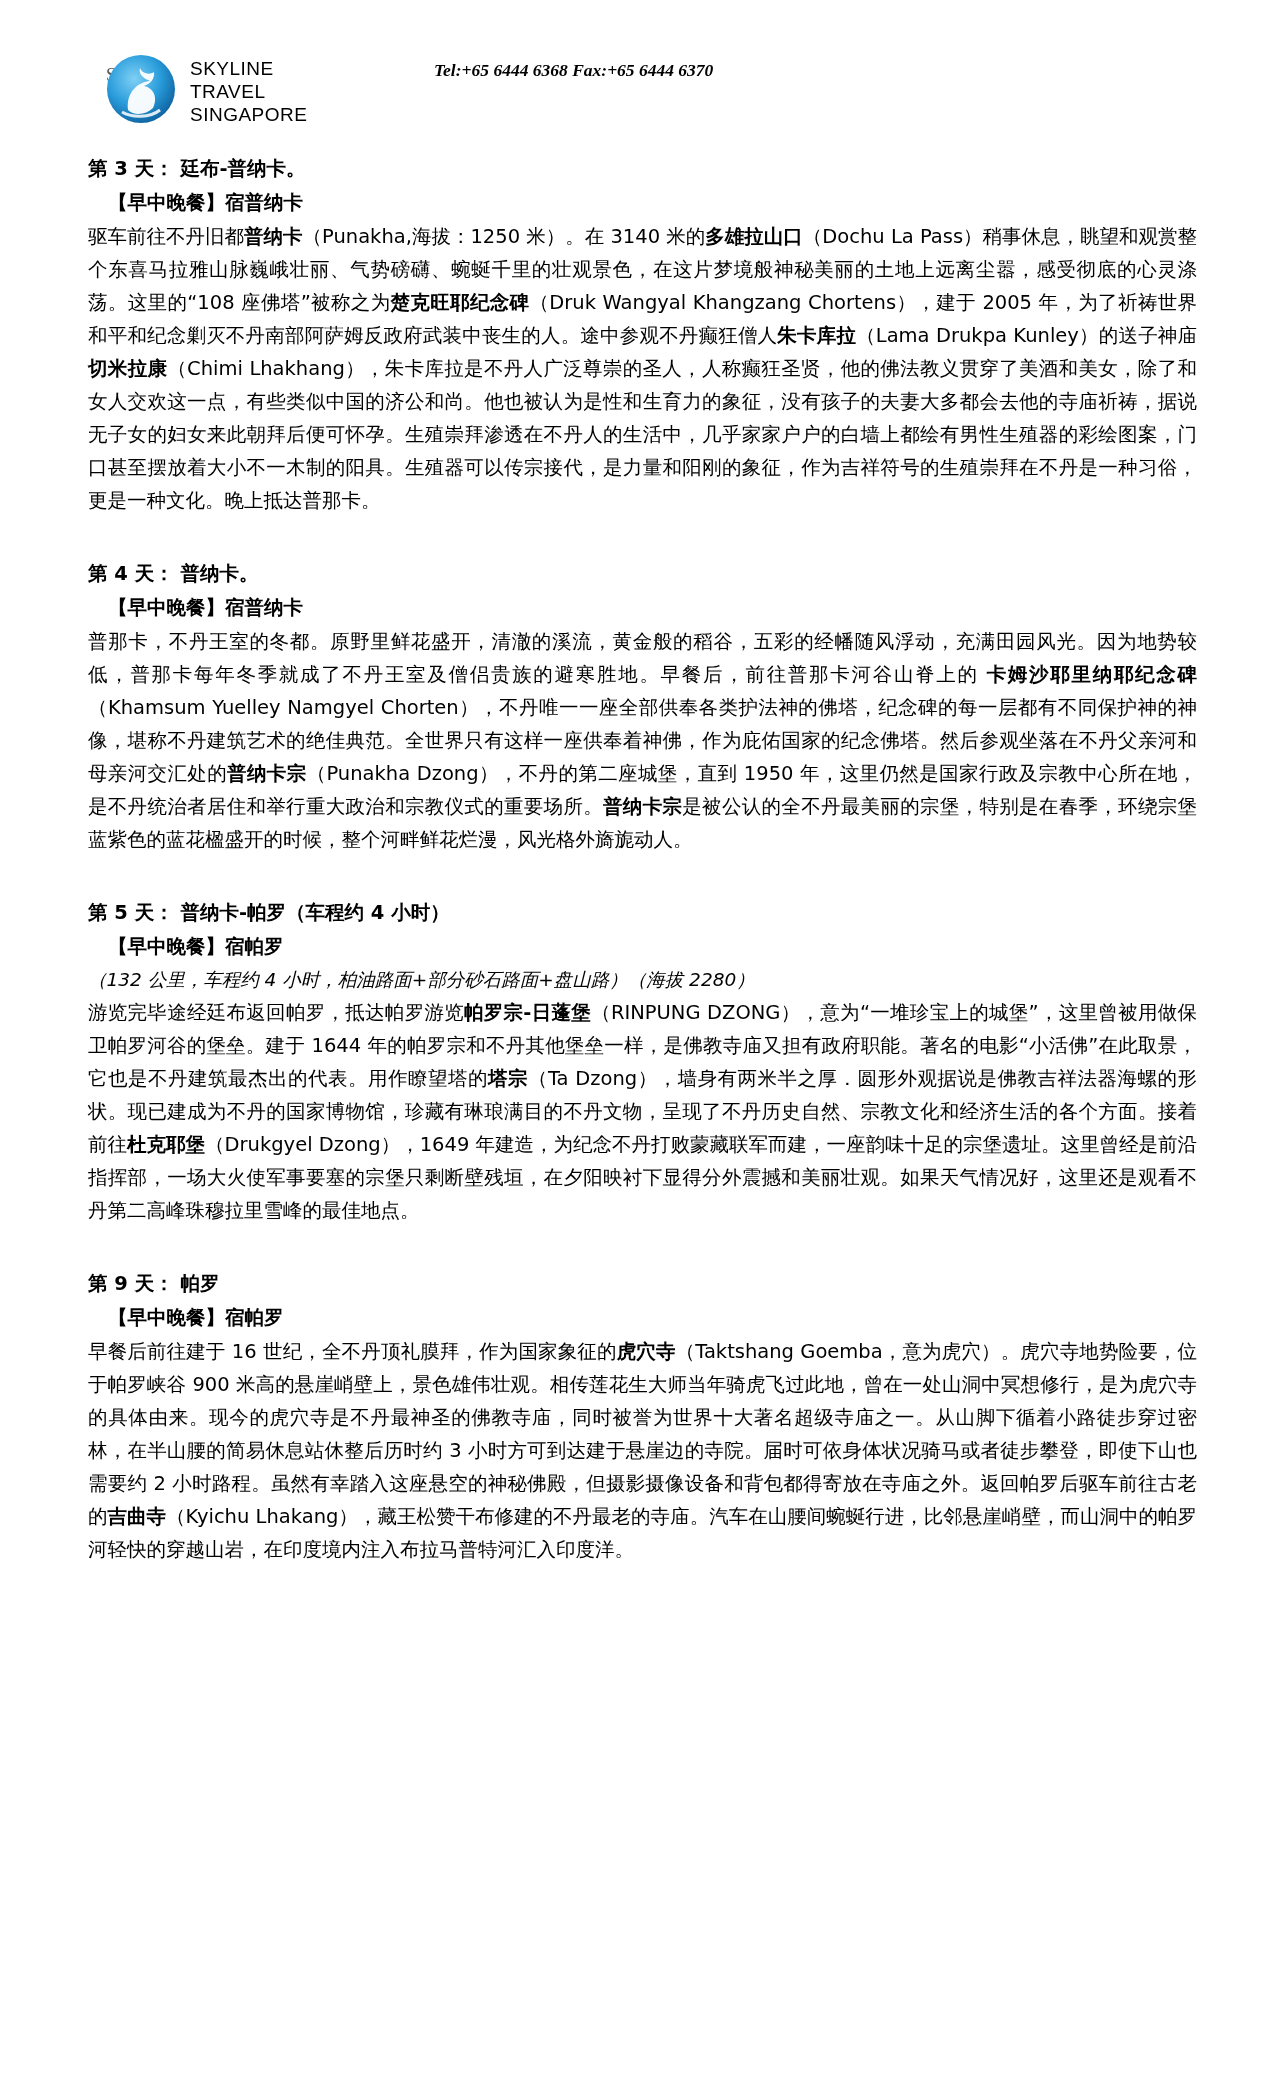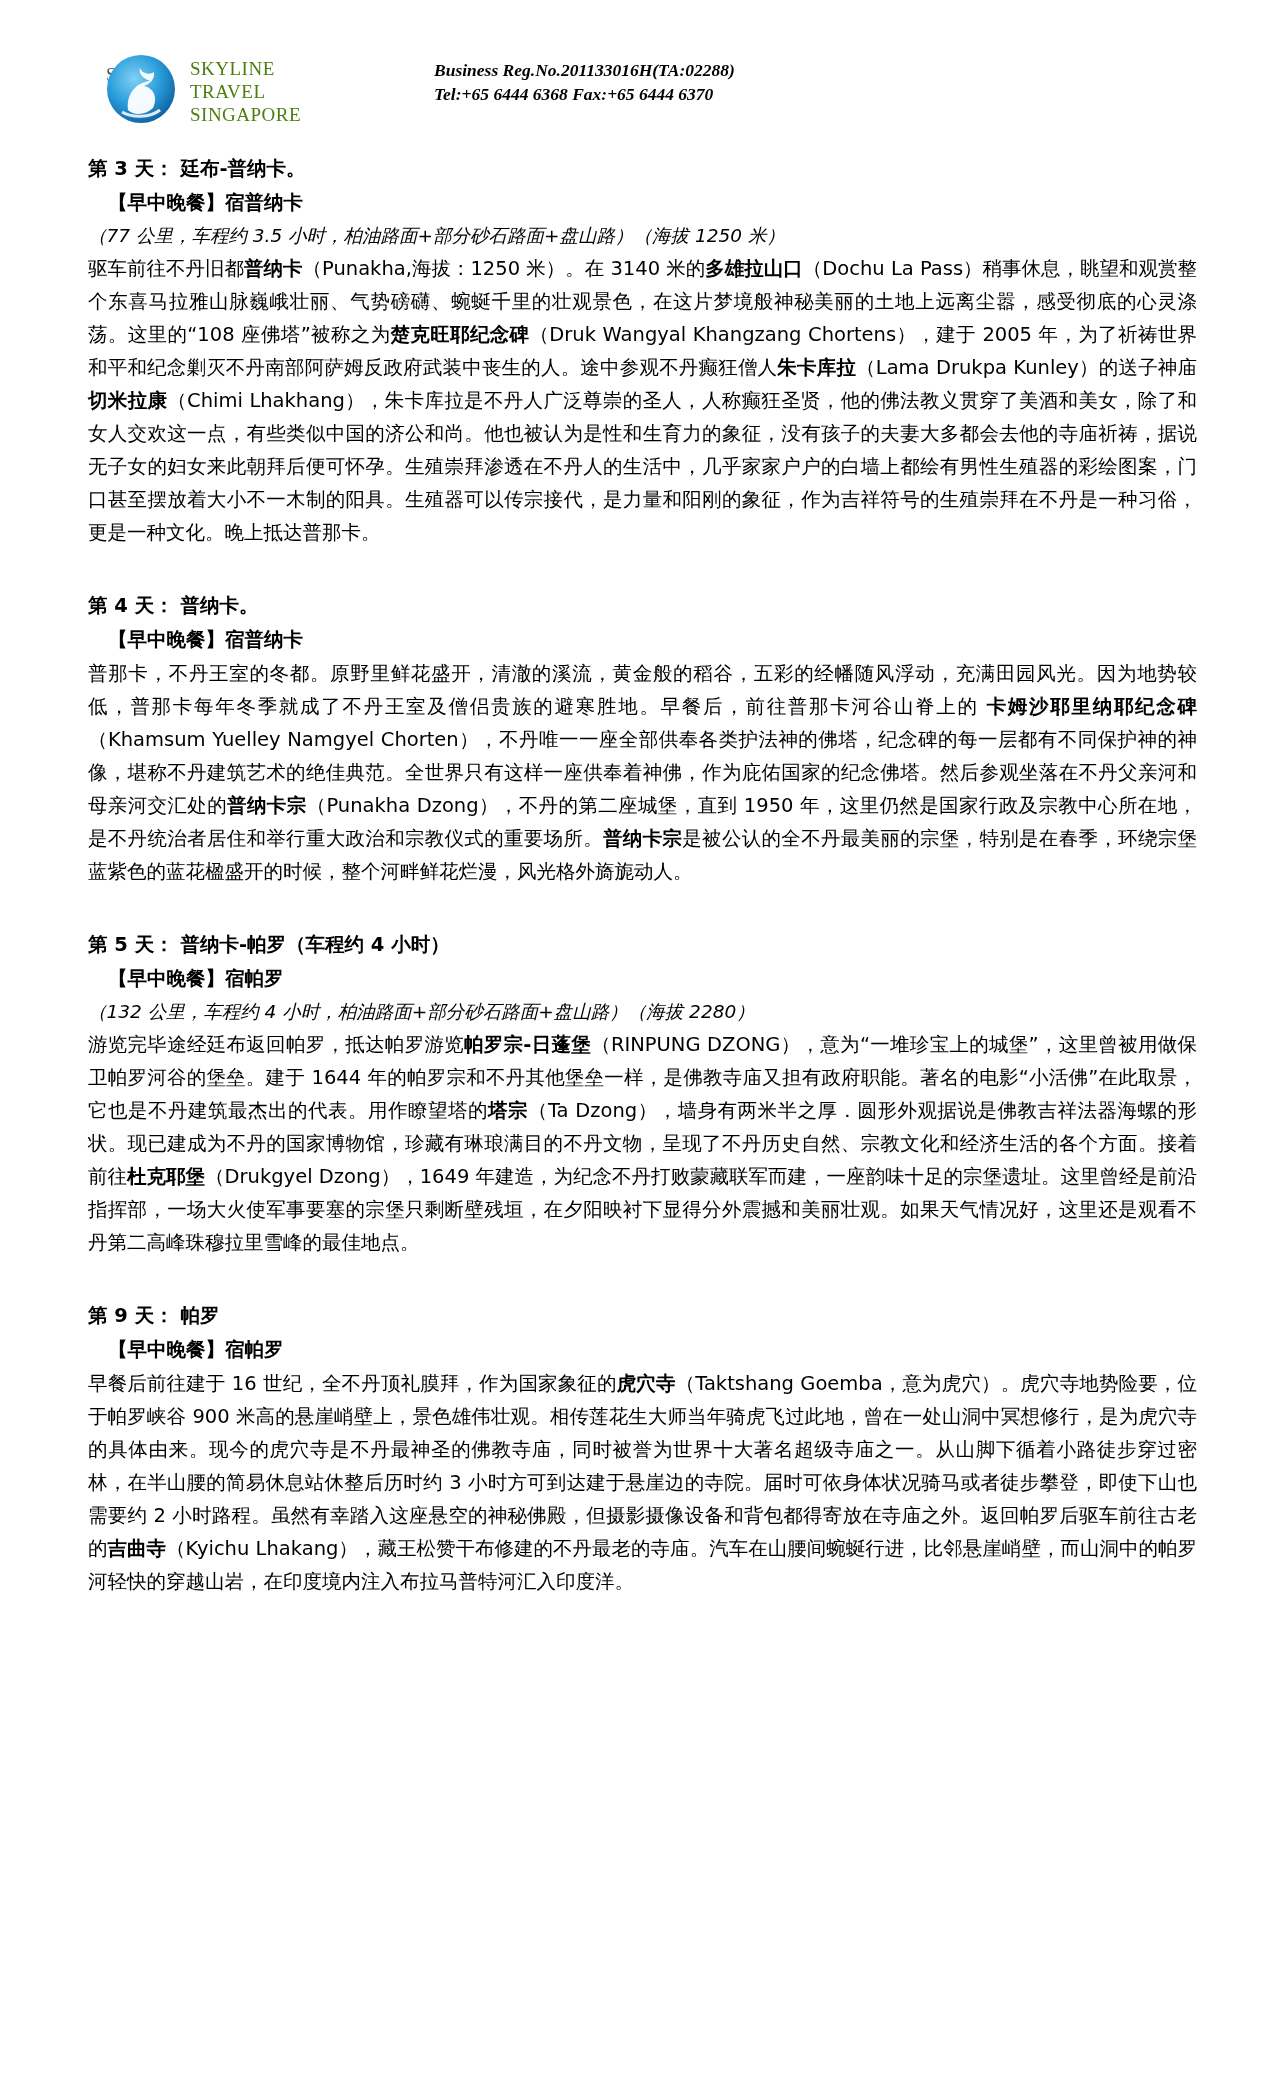--- a/index.html
+++ b/index.html
@@ -38,24 +38,24 @@
   }
   .logo-mark {
     width: 86px;
     height: 86px;
     flex: 0 0 86px;
     position: relative;
   }
   .logo-mark svg { display:block; }
   .logo-text {
     margin-left: 6px;
-    font-family: Liberation Serif, serif;
+    font-family: Liberation Sans, sans-serif;
     font-size: 19px;
     line-height: 23px;
-    color: #4d7c0f;
+    color: #000000;
     letter-spacing: 0.5px;
   }
   .logo-text div { white-space: nowrap; }
   .logo-ghost {
     position: absolute;
     left: 8px;
     top: 16px;
     font-family: "Liberation Serif", serif;
     font-size: 19px;
     color: #555;
@@ -139,33 +139,31 @@
         </svg>
       </div>
       <div class="logo-text">
         <div>SKYLINE</div>
         <div>TRAVEL</div>
         <div>SINGAPORE</div>
       </div>
     </div>
 
     <div class="company-info">
-      <div>Business Reg.No.201133016H(TA:02288)</div>
       <div>Tel:+65 6444 6368  Fax:+65 6444 6370</div>
     </div>
   </div>
 
   <div class="content">
 
     <div class="day-block">
       <div class="day-head">
         <span class="left">第 3 天：  廷布-普纳卡。</span>
         <span class="right">【早中晚餐】宿普纳卡</span>
       </div>
-      <div class="day-sub">（77 公里，车程约 3.5 小时，柏油路面+部分砂石路面+盘山路）（海拔 1250 米）</div>
       <div class="para">驱车前往不丹旧都<b>普纳卡</b>（Punakha,海拔：1250 米）。在 3140 米的<b>多雄拉山口</b>（Dochu La Pass）稍事休息，眺望和观赏整个东喜马拉雅山脉巍峨壮丽、气势磅礴、蜿蜒千里的壮观景色，在这片梦境般神秘美丽的土地上远离尘嚣，感受彻底的心灵涤荡。这里的“108 座佛塔”被称之为<b>楚克旺耶纪念碑</b>（Druk Wangyal Khangzang Chortens），建于 2005 年，为了祈祷世界和平和纪念剿灭不丹南部阿萨姆反政府武装中丧生的人。途中参观不丹癫狂僧人<b>朱卡库拉</b>（Lama Drukpa Kunley）的送子神庙<b>切米拉康</b>（Chimi Lhakhang），朱卡库拉是不丹人广泛尊崇的圣人，人称癫狂圣贤，他的佛法教义贯穿了美酒和美女，除了和女人交欢这一点，有些类似中国的济公和尚。他也被认为是性和生育力的象征，没有孩子的夫妻大多都会去他的寺庙祈祷，据说无子女的妇女来此朝拜后便可怀孕。生殖崇拜渗透在不丹人的生活中，几乎家家户户的白墙上都绘有男性生殖器的彩绘图案，门口甚至摆放着大小不一木制的阳具。生殖器可以传宗接代，是力量和阳刚的象征，作为吉祥符号的生殖崇拜在不丹是一种习俗，更是一种文化。晚上抵达普那卡。</div>
     </div>
 
     <div class="spacer"></div>
 
     <div class="day-block">
       <div class="day-head">
         <span class="left">第 4 天：  普纳卡。</span>
         <span class="right">【早中晚餐】宿普纳卡</span>
       </div>

